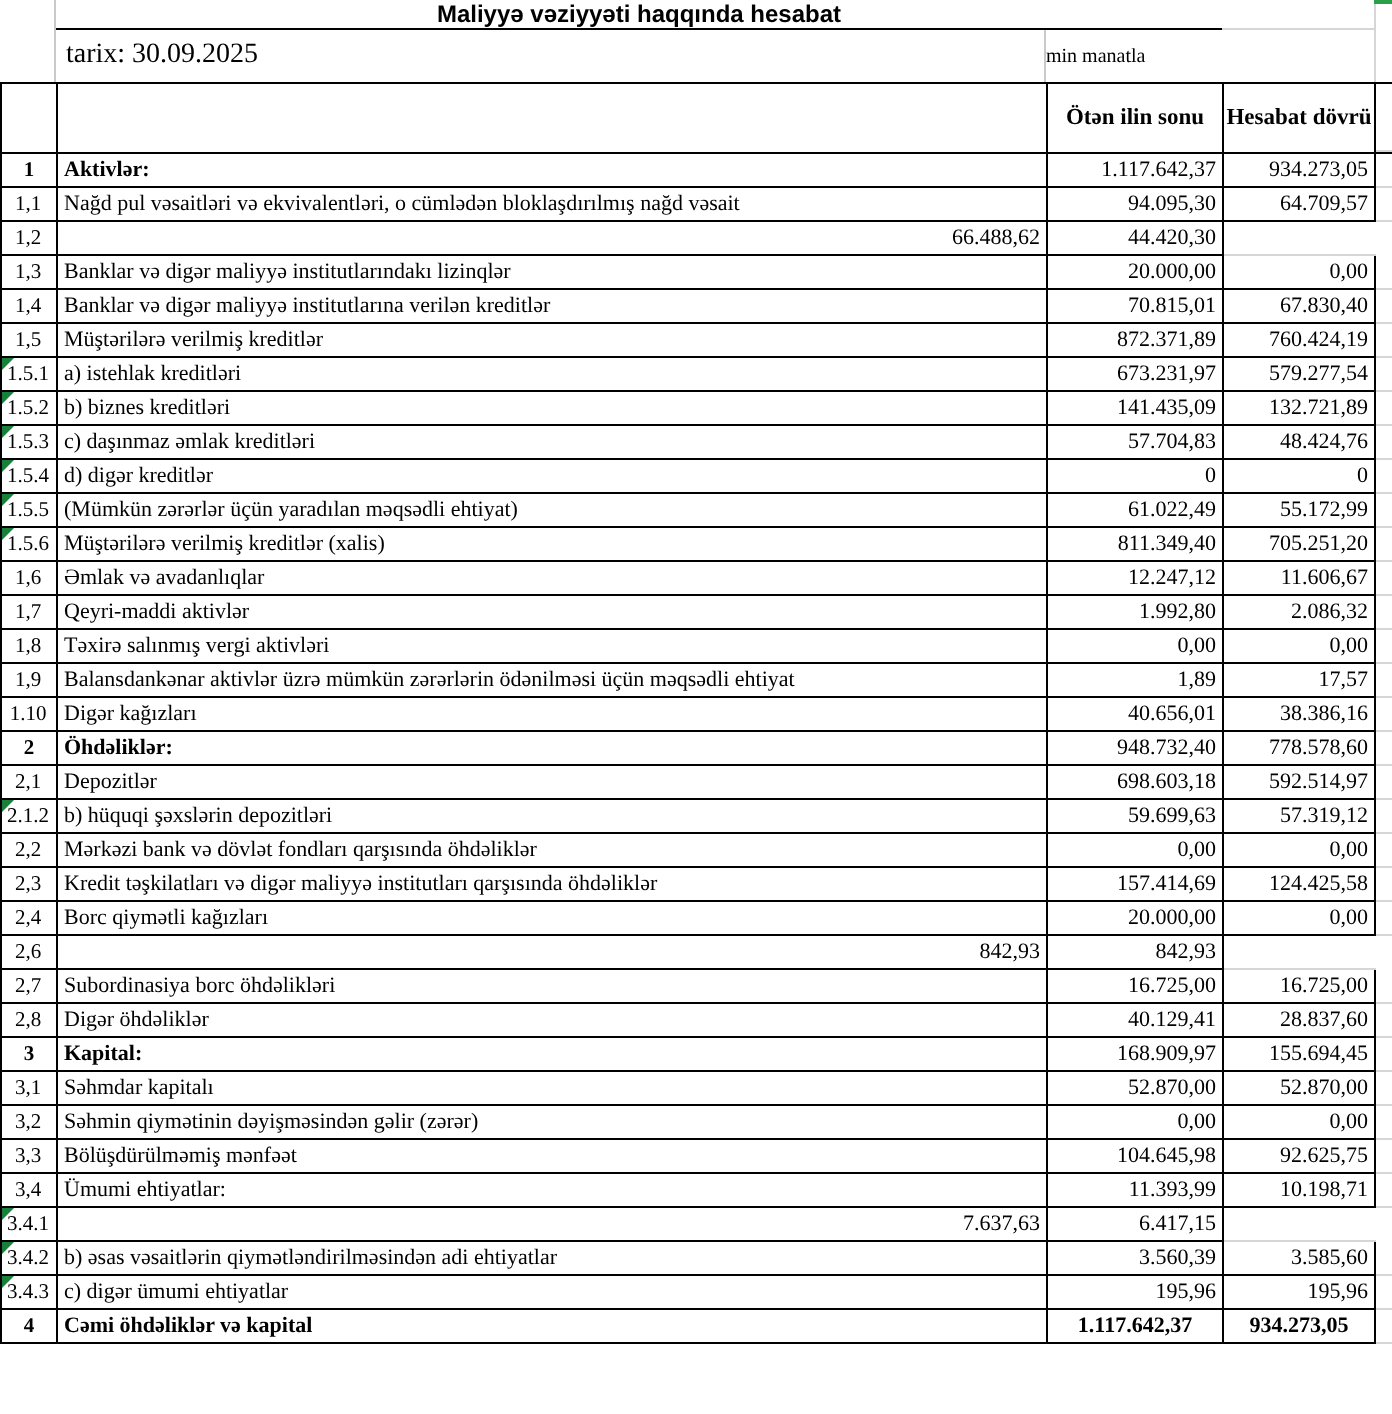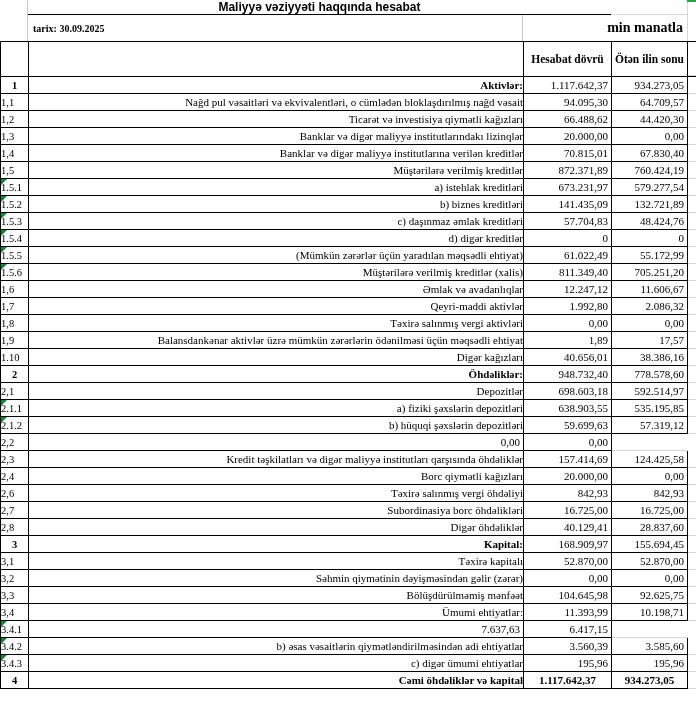--- a/index.html
+++ b/index.html
@@ -14,36 +14,36 @@
   .title-row{height:15px;}
   .title-row .t-left{border-right:1px solid #c9c9c9;}
   .title-row .t-main{justify-content:center;font-family:"Liberation Sans","DejaVu Sans",sans-serif;
                      font-weight:bold;font-size:12px;border-bottom:1px solid #000;}
   .title-row .t-right{border-bottom:1px solid #d6d6d6;}
   .title-row .t-strip{border-left:1px solid #d6d6d6;}
 
   
   .meta-row{height:27px;border-bottom:1px solid #000;}
   .meta-row .m-a{border-right:1px solid #c9c9c9;}
-  .meta-row .m-b{padding-left:5px;font-weight:bold;font-size:10px;border-right:1px solid #c9c9c9;}
-  .meta-row .m-c{grid-column:span 2;justify-content:flex-end;padding-right:4px;font-weight:bold;font-size:14px;}
+  .meta-row .m-b{padding-left:5px;font-weight:normal;font-size:14px;border-right:1px solid #c9c9c9;}
+  .meta-row .m-c{grid-column:span 2;justify-content:flex-start;padding-right:4px;font-weight:normal;font-size:10px;}
   .meta-row .m-strip{border-left:1px solid #d6d6d6;}
 
   
   .head-row{height:35px;border-left:1px solid #000;border-bottom:1px solid #000;}
   .head-row .cell{border-right:1px solid #000;justify-content:center;text-align:center;
                   font-weight:bold;font-size:11.5px;}
   .head-row .h-strip{border-right:none;border-bottom:1px solid #d6d6d6;}
 
   
   .row{display:grid;grid-template-columns:28px 495px 88px 76px 9px;height:17px;
        border-left:1px solid #000;box-sizing:border-box;font-size:11px;}
   .row .cell{border-right:1px solid #000;border-bottom:1px solid #000;line-height:15px;}
-  .row .c-no{justify-content:flex-start;padding-right:1px;font-size:10.5px;}
-  .row .c-label{padding-left:3px;justify-content:flex-end;}
+  .row .c-no{justify-content:center;padding-right:1px;font-size:10.5px;}
+  .row .c-label{padding-left:3px;}
   .row .c-val{justify-content:flex-end;padding-right:3px;}
   .row .c-strip{border-right:none;border-bottom:1px solid #d6d6d6;}
   .row.bold .c-no{justify-content:center;padding-right:0;font-weight:bold;}
   .row.bold .c-label{font-weight:bold;}
   .row.total .c-val{font-weight:bold;justify-content:center;padding-right:0;}
 
   
   .tri{position:absolute;left:0;top:0;width:0;height:0;
        border-top:6px solid #188038;border-right:6px solid transparent;}
 
@@ -72,24 +72,24 @@
     <div class="cell m-c">
       <span>min manatla</span>
     </div>
     <div class="cell m-strip"></div>
   </div>
 
   <div class="grid-row head-row">
     <div class="cell"></div>
     <div class="cell"></div>
     <div class="cell">
-      <span>Hesabat dövrü</span>
+      <span>Ötən ilin sonu</span>
     </div>
     <div class="cell">
-      <span>Ötən ilin sonu</span>
+      <span>Hesabat dövrü</span>
     </div>
     <div class="cell h-strip"></div>
   </div>
 
   <div id="tbody">
       <div class="row bold">
         <div class="cell c-no">
           <span>1</span>
         </div>
         <div class="cell c-label">
@@ -115,23 +115,20 @@
         </div>
         <div class="cell c-val">
           <span>64.709,57</span>
         </div>
         <div class="cell c-strip"></div>
       </div>
       <div class="row">
         <div class="cell c-no">
           <span>1,2</span>
         </div>
-        <div class="cell c-label">
-          <span>Ticarət və investisiya qiymətli kağızları</span>
-        </div>
         <div class="cell c-val">
           <span>66.488,62</span>
         </div>
         <div class="cell c-val">
           <span>44.420,30</span>
         </div>
         <div class="cell c-strip"></div>
       </div>
       <div class="row">
         <div class="cell c-no">
@@ -375,53 +372,40 @@
           <span>698.603,18</span>
         </div>
         <div class="cell c-val">
           <span>592.514,97</span>
         </div>
         <div class="cell c-strip"></div>
       </div>
       <div class="row">
         <div class="cell c-no">
           <i class="tri"></i>
-          <span>2.1.1</span>
-        </div>
-        <div class="cell c-label">
-          <span>a) fiziki şəxslərin depozitləri</span>
-        </div>
-        <div class="cell c-val">
-          <span>638.903,55</span>
-        </div>
-        <div class="cell c-val">
-          <span>535.195,85</span>
-        </div>
-        <div class="cell c-strip"></div>
-      </div>
-      <div class="row">
-        <div class="cell c-no">
-          <i class="tri"></i>
           <span>2.1.2</span>
         </div>
         <div class="cell c-label">
           <span>b) hüquqi şəxslərin depozitləri</span>
         </div>
         <div class="cell c-val">
           <span>59.699,63</span>
         </div>
         <div class="cell c-val">
           <span>57.319,12</span>
         </div>
         <div class="cell c-strip"></div>
       </div>
       <div class="row">
         <div class="cell c-no">
           <span>2,2</span>
         </div>
+        <div class="cell c-label">
+          <span>Mərkəzi bank və dövlət fondları qarşısında öhdəliklər</span>
+        </div>
         <div class="cell c-val">
           <span>0,00</span>
         </div>
         <div class="cell c-val">
           <span>0,00</span>
         </div>
         <div class="cell c-strip"></div>
       </div>
       <div class="row">
         <div class="cell c-no">
@@ -450,23 +434,20 @@
         </div>
         <div class="cell c-val">
           <span>0,00</span>
         </div>
         <div class="cell c-strip"></div>
       </div>
       <div class="row">
         <div class="cell c-no">
           <span>2,6</span>
         </div>
-        <div class="cell c-label">
-          <span>Təxirə salınmış vergi öhdəliyi</span>
-        </div>
         <div class="cell c-val">
           <span>842,93</span>
         </div>
         <div class="cell c-val">
           <span>842,93</span>
         </div>
         <div class="cell c-strip"></div>
       </div>
       <div class="row">
         <div class="cell c-no">
@@ -511,21 +492,21 @@
         <div class="cell c-val">
           <span>155.694,45</span>
         </div>
         <div class="cell c-strip"></div>
       </div>
       <div class="row">
         <div class="cell c-no">
           <span>3,1</span>
         </div>
         <div class="cell c-label">
-          <span>Təxirə kapitalı</span>
+          <span>Səhmdar kapitalı</span>
         </div>
         <div class="cell c-val">
           <span>52.870,00</span>
         </div>
         <div class="cell c-val">
           <span>52.870,00</span>
         </div>
         <div class="cell c-strip"></div>
       </div>
       <div class="row">

